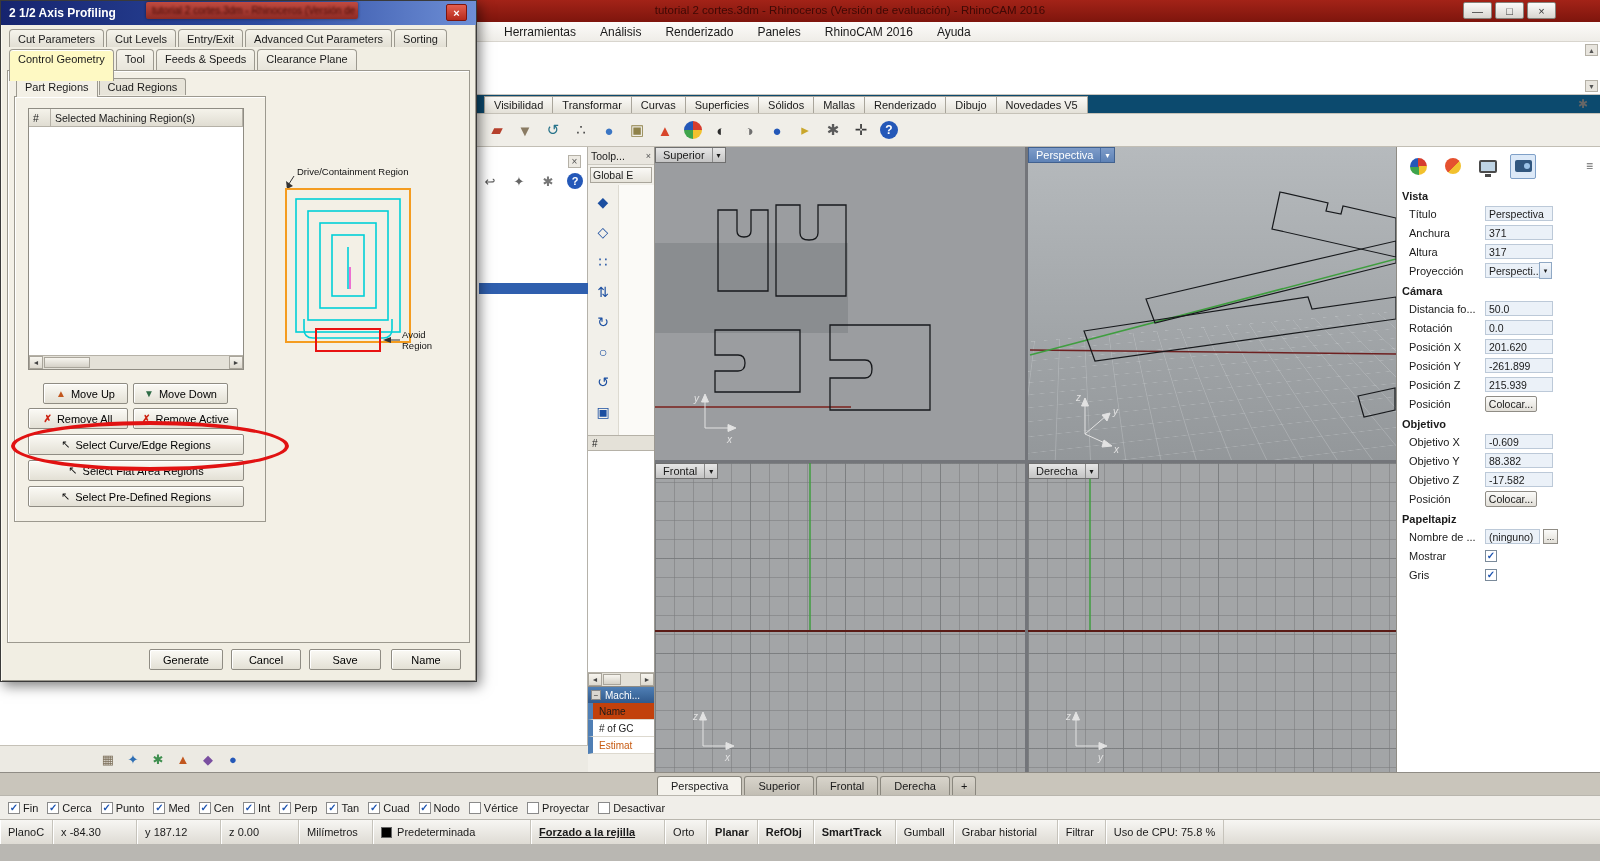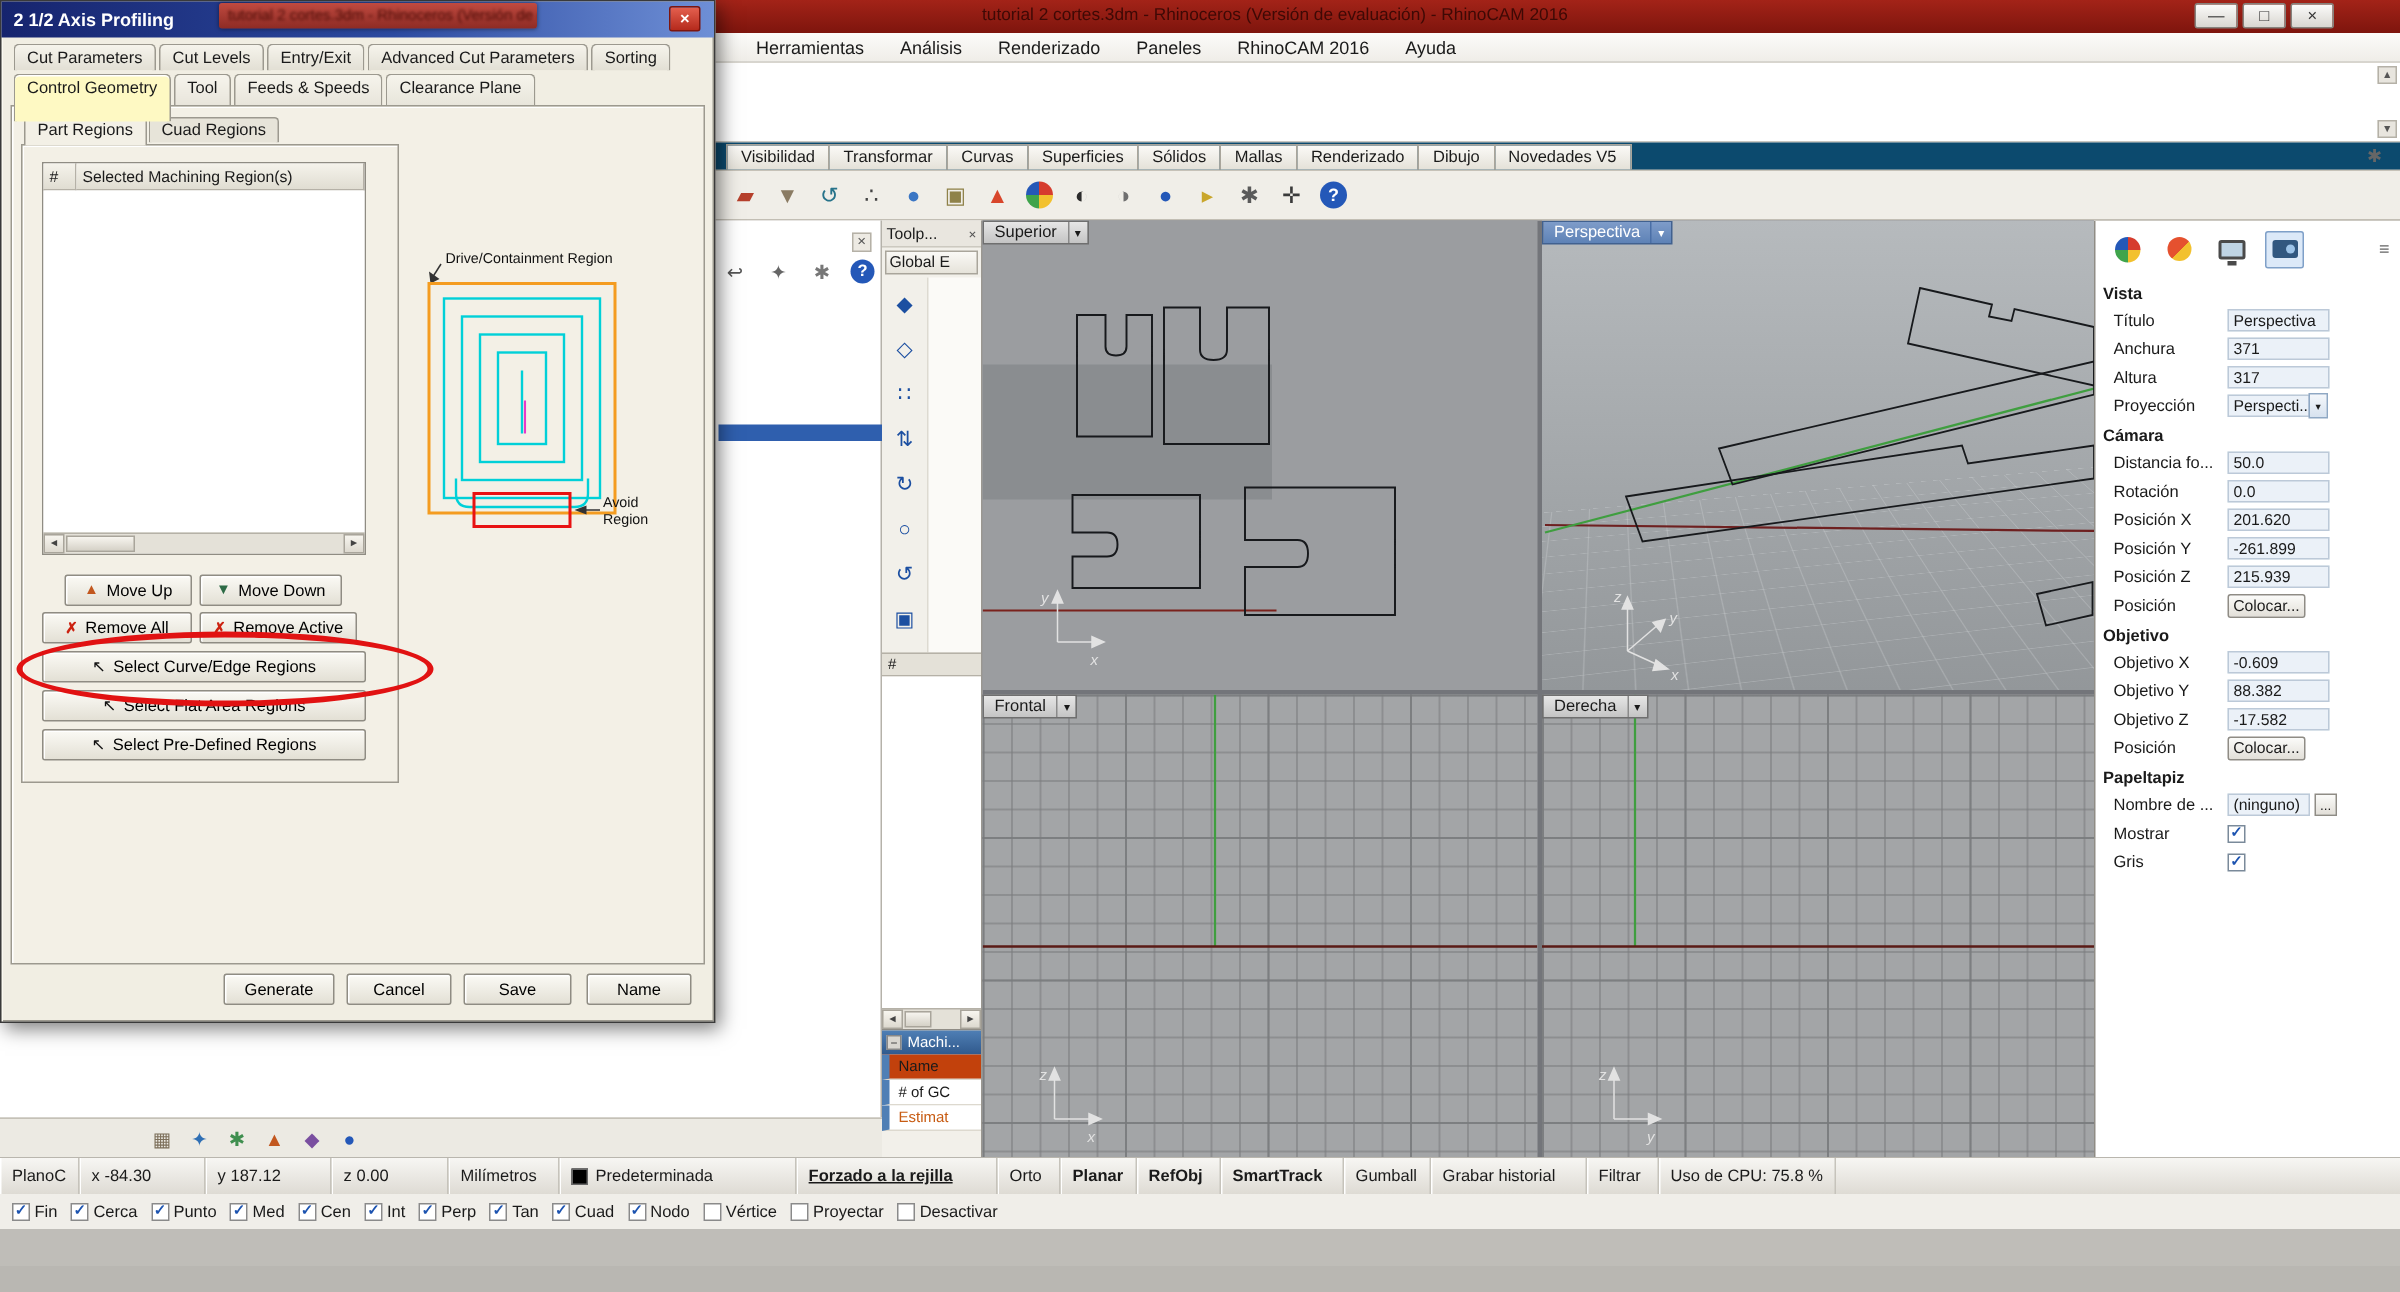--- a/index.html
+++ b/index.html
@@ -155,21 +155,21 @@
           border-radius:3px 3px 0 0;background:linear-gradient(#D8D4CB,#C2BEB4);}
   .vp-tab.active{background:#F4F2EC;}
   .vp-tab.plus{padding:3px 8px;}
 
   #osnap{position:absolute;left:0;top:795px;width:1600px;height:24px;background:#F0EEE9;
          border-top:1px solid #B9B6AE;display:flex;align-items:center;gap:9px;padding-left:8px;font-size:11px;}
   .os-item{display:flex;align-items:center;gap:3px;}
   .os-box{width:12px;height:12px;border:1px solid #8A8A8A;background:#fff;color:#1C53B0;
           font-size:10px;font-weight:bold;line-height:10px;text-align:center;}
 
-  #statusbar{position:absolute;left:0;top:771px;width:1600px;height:25px;
+  #statusbar{position:absolute;left:0;top:819px;width:1600px;height:25px;
              background:linear-gradient(#F7F6F3,#DEDBD4);border-top:1px solid #B9B6AE;
              display:flex;align-items:stretch;font-size:11px;}
   .sb-cell{display:flex;align-items:center;padding:0 8px;border-right:1px solid #C6C3BB;
            box-shadow:inset 1px 0 0 #FFF;white-space:nowrap;}
   .sb-cell.bold{font-weight:bold;}
   .sb-swatch{width:11px;height:11px;background:#000;border:1px solid #666;margin-right:5px;}
   .sb-fill{flex:1;}
   #bottom-strip{position:absolute;left:0;top:844px;width:1600px;height:17px;background:#B9B7B2;}
 
   

